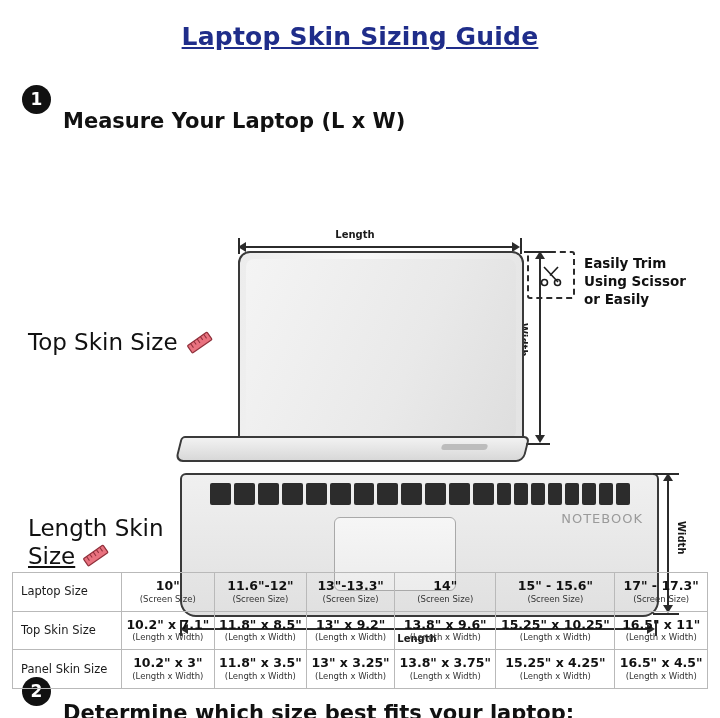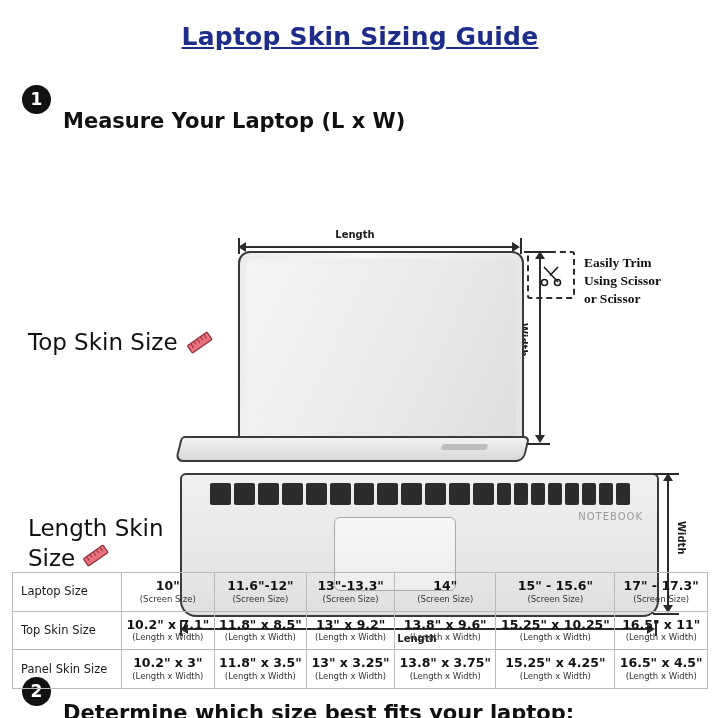--- a/index.html
+++ b/index.html
@@ -152,21 +152,21 @@
     width: 120px;
     height: 72px;
     border: 1.5px solid #a9a9a9;
     border-radius: 6px;
     background: linear-gradient(180deg,#f6f6f6,#ececec);
   }
   .brand {
     position: absolute;
     right: 14px;
     top: 36px;
-    font-size: 10px;
+    font-size: 13px;
     color: #9a9a9a;
     letter-spacing: 1px;
   }
 
   
   .mline {
     position: absolute;
     background: #2b2b2b;
   }
   .mline.h { height: 1.5px; }
@@ -194,21 +194,20 @@
     justify-content: center;
   }
   .trim-text {
     position: absolute;
     left: 584px;
     top: 121px;
     font-size: 13.5px;
     font-weight: bold;
     line-height: 1.35;
     color: #111;
-    font-family: Liberation Serif, serif;
   }
 
   
   .ruler {
     display: inline-block;
     width: 30px;
     height: 30px;
     vertical-align: middle;
   }
 
@@ -306,26 +305,26 @@
         <line x1="6" y1="5" x2="20" y2="20"></line>
         <line x1="20" y1="5" x2="12" y2="13.5"></line>
         <circle cx="6.5" cy="20.5" r="3"></circle>
         <circle cx="19.5" cy="20.5" r="3"></circle>
       </g>
     </svg>
   </div>
   <div class="trim-text">
     <div>Easily Trim</div>
     <div>Using Scissor</div>
-    <div>or Scissor</div>
+    <div>or Easily</div>
   </div>
 
   <div class="side-label" style="left:28px; top:382px;">
     <div>Length Skin</div>
-    <div style="display:flex; align-items:flex-end; gap:6px;">
+    <div style="display:flex; align-items:center; gap:6px;text-decoration:underline;">
       <span>Size</span>
       <span class="ruler">
         <svg width="30" height="30" viewBox="0 0 30 30">
           <g transform="rotate(-35 15 15)">
             <rect x="3" y="10" width="24" height="9" fill="#e9727f" stroke="#8f2f3a" stroke-width="1.2" rx="1"></rect>
             <line x1="7" y1="10" x2="7" y2="15" stroke="#8f2f3a" stroke-width="1"></line>
             <line x1="11" y1="10" x2="11" y2="14" stroke="#8f2f3a" stroke-width="1"></line>
             <line x1="15" y1="10" x2="15" y2="15" stroke="#8f2f3a" stroke-width="1"></line>
             <line x1="19" y1="10" x2="19" y2="14" stroke="#8f2f3a" stroke-width="1"></line>
             <line x1="23" y1="10" x2="23" y2="15" stroke="#8f2f3a" stroke-width="1"></line>

